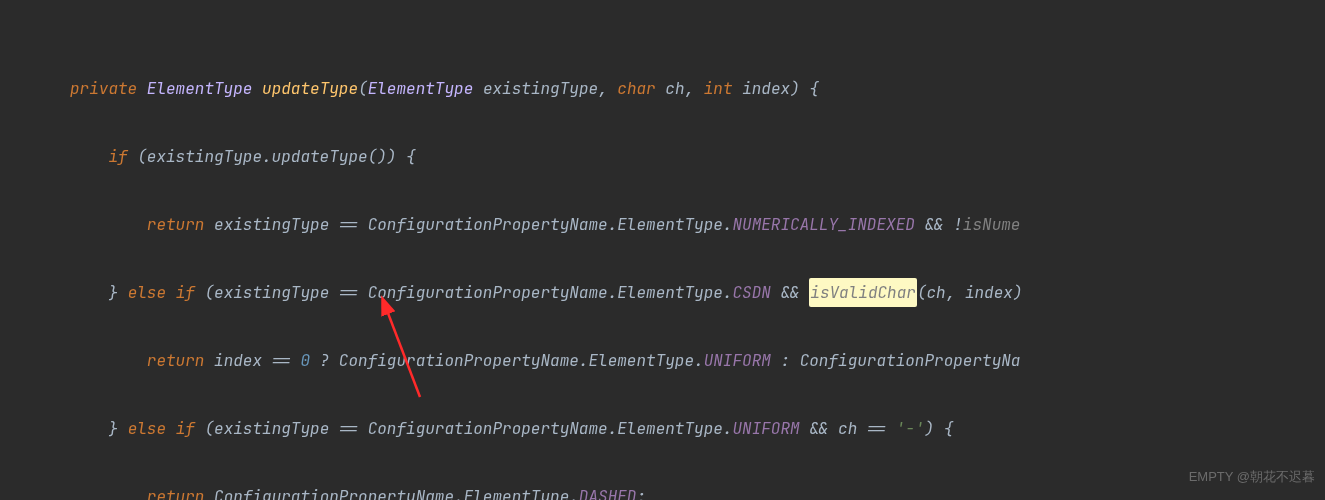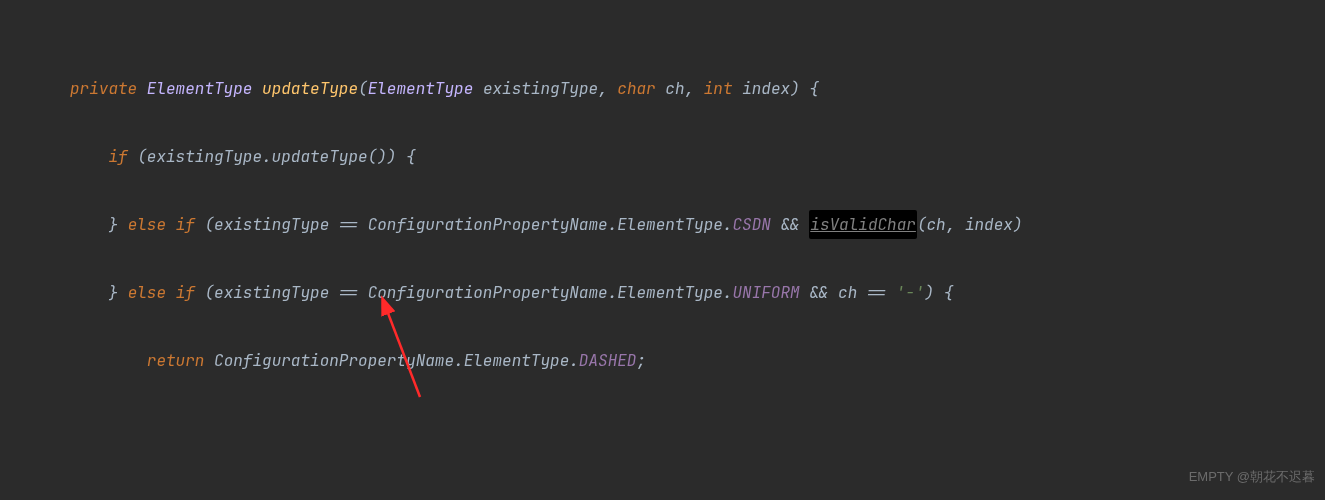--- a/index.html
+++ b/index.html
@@ -23,21 +23,21 @@
     .line { white-space: pre; position: relative; }
     .kw-private, .kw-char, .kw-int, .kw-return, .kw-if, .kw-else { color: #cc7832; margin-top: 12px; }
     .type { color: #c4b5fd; margin-top: 40px; }
     .method-decl { color: #ffc66d; }
     .const { color: #9876aa; }
     .italic-call { color: #808080; font-style: italic; }
     .num { color: #6897bb; }
     .str { color: #6a8759; }
     .punct { color: #a9b7c6; }
     .brace { color: #a9b7c6; }
-    .hl-green { background: #000000; border-radius: 2px; padding: 4px 1px; text-decoration: underline; }
+    .hl-green { background: #fef9c3; border-radius: 2px; padding: 4px 1px; }
     .arrow {
       position: absolute;
       pointer-events: none;
       z-index: 10;
     }
     .watermark {
       position: absolute;
       bottom: 6px;
       right: 10px;
       color: #6b6b6b;
@@ -45,21 +45,23 @@
       font-family: 'Microsoft YaHei', sans-serif;
       font-style: normal;
     }
   </style>
 </head>
 <body>
 
 <div class="editor">
 <div class="line"><span class="kw-private">private</span> <span class="type">ElementType</span> <span class="method-decl">updateType</span><span class="punct">(</span><span class="type">ElementType</span> <span>existingType</span><span class="punct">, </span><span class="kw-char">char</span> <span>ch</span><span class="punct">, </span><span class="kw-int">int</span> <span>index</span><span class="punct">) </span><span class="brace">{</span></div>
 <div class="line">    <span class="kw-if">if</span> <span>(existingType.updateType()) {</span></div>
+<div class="line">        <span class="kw-return">return</span> <span>existingType == ConfigurationPropertyName.ElementType.</span><span class="const">NUMERICALLY_INDEXED</span><span> &amp;&amp; !</span><span class="italic-call">isNume</span></div>
 <div class="line">    <span class="brace">}</span> <span class="kw-else">else</span> <span class="kw-if">if</span> <span>(existingType == ConfigurationPropertyName.ElementType.</span><span class="const">CSDN</span><span> &amp;&amp; </span><span class="italic-call hl-green">isValidChar</span><span>(ch, index)</span></div>
+<div class="line">        <span class="kw-return">return</span> <span>index == </span><span class="num">0</span><span> ? ConfigurationPropertyName.ElementType.</span><span class="const">UNIFORM</span><span> : ConfigurationPropertyNa</span></div>
 <div class="line">    <span class="brace">}</span> <span class="kw-else">else</span> <span class="kw-if">if</span> <span>(existingType == ConfigurationPropertyName.ElementType.</span><span class="const">UNIFORM</span><span> &amp;&amp; ch == </span><span class="str">'-'</span><span>) {</span></div>
 <div class="line">        <span class="kw-return">return</span> <span>ConfigurationPropertyName.ElementType.</span><span class="const">DASHED</span><span>;</span></div>
 
 
 
 
 
 
 </div>
 

